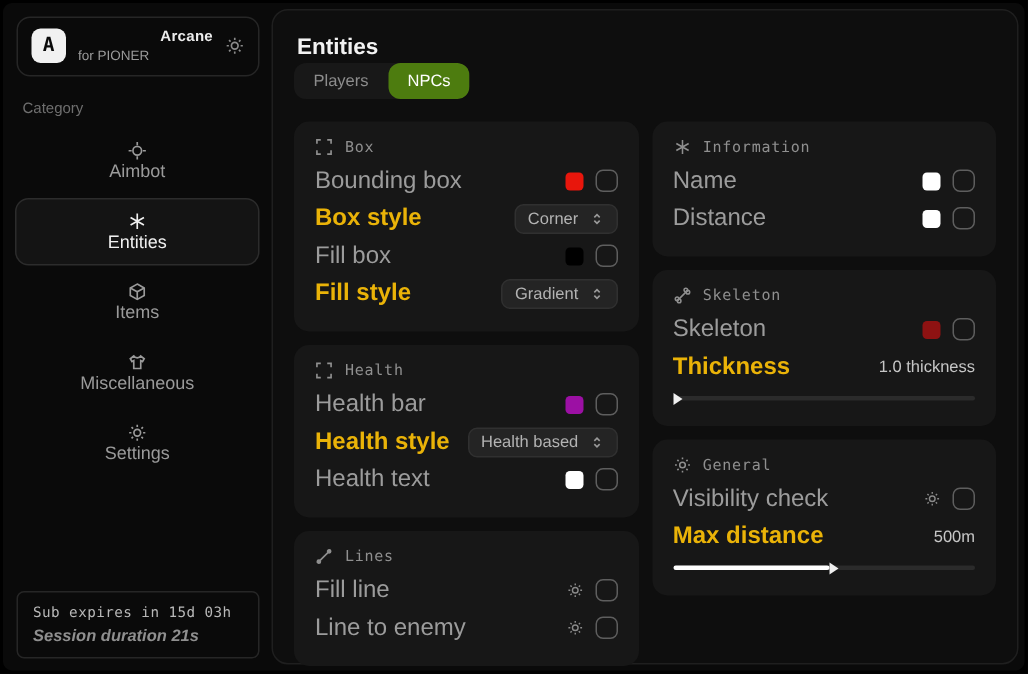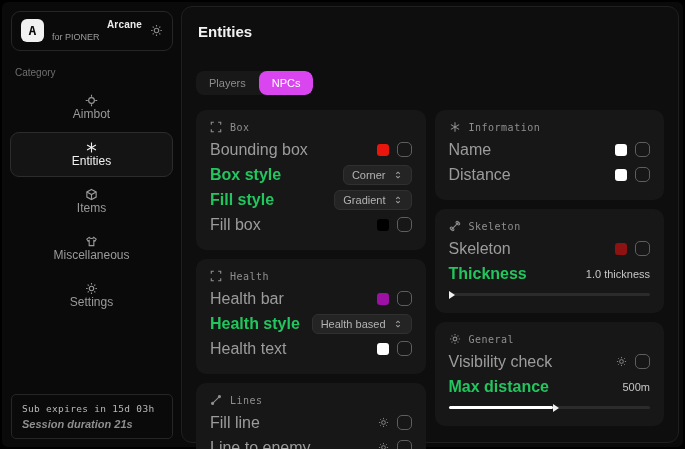--- a/index.html
+++ b/index.html
@@ -37,35 +37,35 @@
                  border:1px solid #262626; border-radius:5px; padding:8px 10px; }
   .footer-line1 { font-family:"DejaVu Sans Mono", monospace; font-size:9.5px;
                   color:#b8b8b8; letter-spacing:.3px; }
   .footer-line2 { font-size:11px; color:#8f8f8f; font-weight:bold; margin-top:4px;font-style:italic; }
 
   
   .main { flex:1; margin:4px 4px 4px 0; background:#0e0e0e;
           border:1px solid #1f1f1f; border-radius:11px; padding:16px 14px; position:relative; }
   .page-title { color:#f2f2f2; font-size:15px; font-weight:bold; margin-left:2px; }
 
-  .tabs { display:inline-flex; background:#181818; border-radius:8px; margin-top:31px;
+  .tabs { display:inline-flex; background:#181818; border-radius:8px; margin-top:2px;
           overflow:hidden; }
   .tab { font-size:11px; padding:6px 13px; color:#8d8d8d; cursor:default; }
-  .tab.active { background:#d946ef; color:#fff; border-radius:8px; }
+  .tab.active { background:#4d7c0f; color:#fff; border-radius:8px; }
 
   .columns { display:flex; gap:9px; margin-top:15px; align-items:flex-start; }
   .col { flex:1; display:flex; flex-direction:column; gap:9px; }
 
   .card { background:#171717; border-radius:10px; padding:11px 14px 13px; }
   .card-header { display:flex; align-items:center; gap:8px; color:#8f8f8f;
                  font-family:"DejaVu Sans Mono", monospace; font-size:10px;
                  letter-spacing:.5px; margin-bottom:4px; }
   .row { display:flex; align-items:center; justify-content:space-between; min-height:25px; }
   .row-label { color:#9c9c9c; font-size:16px; }
-  .row-label.strong { color:#22c55e; font-weight:bold; }
+  .row-label.strong { color:#eab308; font-weight:bold; }
   .controls { display:flex; align-items:center; gap:8px; }
 
   .swatch { width:12px; height:12px; border-radius:3px; }
   .checkbox { width:15px; height:15px; border:1.5px solid #5e5e5e; border-radius:5px; }
 
   .dropdown { display:flex; align-items:center; gap:7px; background:#242424;
               border:1px solid #303030; border-radius:6px; padding:3px 8px;
               color:#b3b3b3; font-size:11px; }
   .dropdown .icon { color:#9a9a9a; }
 
@@ -197,38 +197,38 @@
               <span>Corner</span>
               <span class="icon">
                 <svg width="10" height="10" viewBox="0 0 14 14" fill="none" stroke="currentColor" stroke-width="1.5">
                   <path d="M4.5 5.5L7 3l2.5 2.5M4.5 8.5L7 11l2.5-2.5"></path>
                 </svg>
               </span>
             </span>
           </div>
 
           <div class="row">
+            <span class="row-label">Fill box</span>
+            <span class="controls">
+              <span class="swatch" style="background: rgb(0, 0, 0);"></span>
+              <span class="checkbox"></span>
+            </span>
+          </div>
+
+          <div class="row">
             <span class="row-label strong">Fill style</span>
             <span class="dropdown">
               <span>Gradient</span>
               <span class="icon">
                 <svg width="10" height="10" viewBox="0 0 14 14" fill="none" stroke="currentColor" stroke-width="1.5">
                   <path d="M4.5 5.5L7 3l2.5 2.5M4.5 8.5L7 11l2.5-2.5"></path>
                 </svg>
               </span>
             </span>
           </div>
-
-          <div class="row">
-            <span class="row-label">Fill box</span>
-            <span class="controls">
-              <span class="swatch" style="background: rgb(0, 0, 0);"></span>
-              <span class="checkbox"></span>
-            </span>
-          </div>
         </div>
 
         <div class="card">
           <div class="card-header">
             <span class="icon">
               <svg width="12" height="12" viewBox="0 0 14 14" fill="none" stroke="currentColor" stroke-width="1.3">
                 <path d="M1.5 4.5v-3h3M9.5 1.5h3v3M12.5 9.5v3h-3M4.5 12.5h-3v-3"></path>
               </svg>
             </span>
             <span>Health</span>

